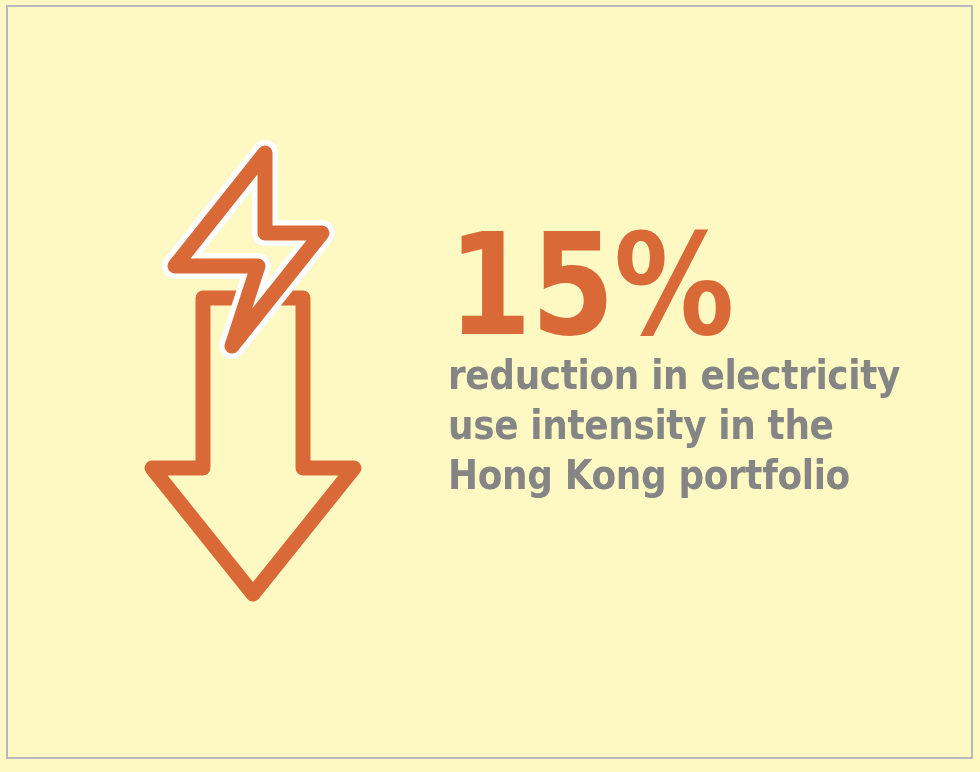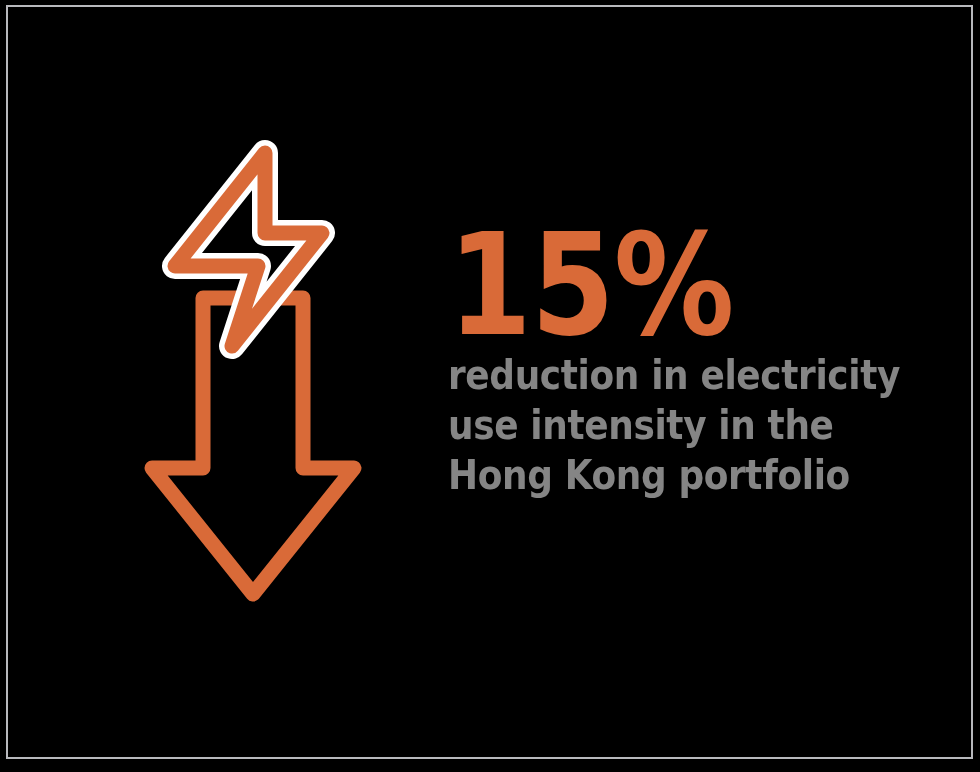--- a/index.html
+++ b/index.html
@@ -90,21 +90,21 @@
     transform-origin: left top;
     white-space: nowrap;
   }
   #stat-caption .cap-line {
     display: block;
   }
 </style>
 </head>
 <body>
 
-<div id="canvas" style="background: #000000;">
+<div id="canvas" style="background: #fef9c3;">
 
   <div id="frame" style="border-color: rgb(184, 185, 189);"></div>
 
   <div id="content">
 
     <div id="icon-wrap">
       <svg viewBox="0 0 236 470" xmlns="http://www.w3.org/2000/svg">
 
         <path d="M 63 160
                  L 63 330

